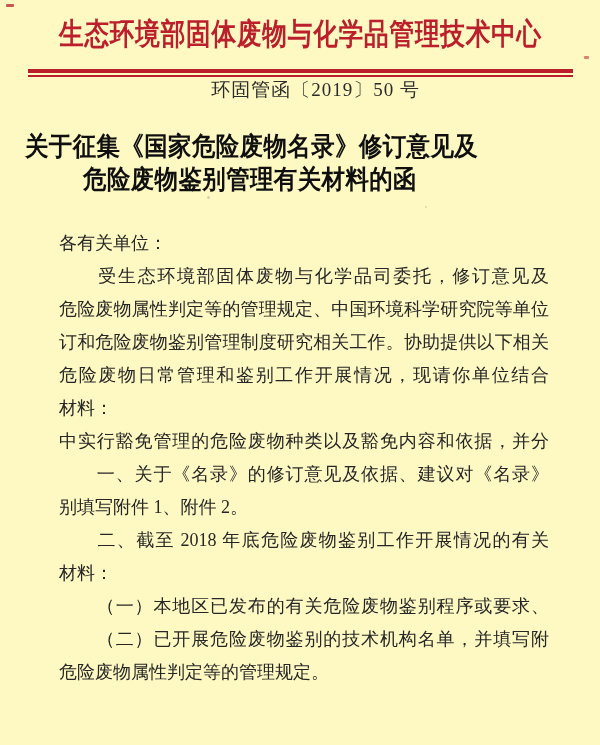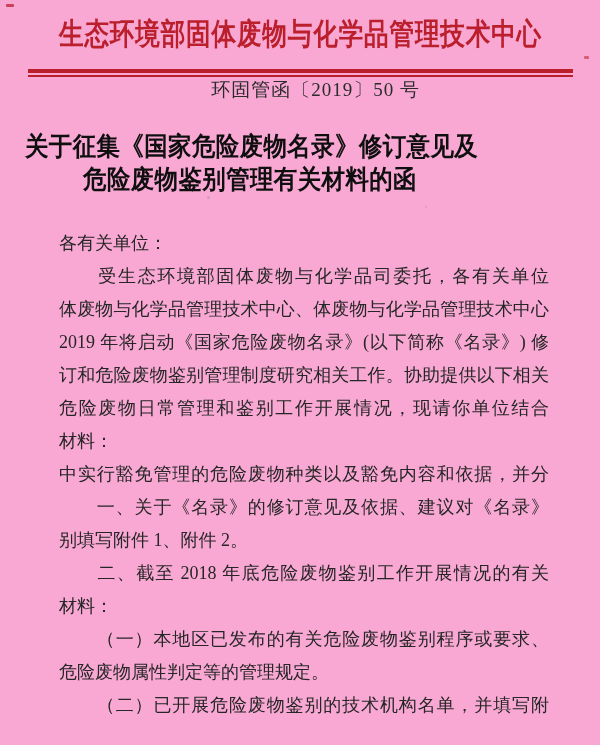--- a/index.html
+++ b/index.html
@@ -1,17 +1,17 @@
 <!DOCTYPE html>
 <html style="--accent_red: #ba1f2b;"><head>
 <meta charset="utf-8">
 <style>
   html,body{margin:0;padding:0;}
   body{width:600px;height:745px;background:#e9e9e9;font-family:"Liberation Serif","DejaVu Serif",serif;}
-  .page{position:relative;width:600px;height:745px;background:#f9a8d4;overflow:hidden;}
+  .page{position:relative;width:600px;height:745px;background:#fef9c3;overflow:hidden;}
 
   
   .letterhead{position:absolute;top:13px;left:0;width:600px;text-align:center;}
   .letterhead-text{display:inline-block;font-size:30px;line-height:42px;font-weight:700;
     letter-spacing:1px;color:var(--accent_red,#ba1f2b);transform:scaleX(0.82);transform-origin:center;
     white-space:nowrap;}
 
   
   .red-rule{position:absolute;top:69px;left:28px;width:545px;}
   .rule-thick{height:4px;background:var(--accent_red,#ba1f2b);}
@@ -63,29 +63,28 @@
 
   <div class="doc-number">环固管函〔2019〕50 号</div>
 
   <div class="doc-title">
     <div class="doc-title-line">关于征集《国家危险废物名录》修订意见及</div>
     <div class="doc-title-line">危险废物鉴别管理有关材料的函</div>
   </div>
 
   <div class="body-text">
       <div class="line last">各有关单位：</div>
-      <div class="line">　　受生态环境部固体废物与化学品司委托，各有关单位</div>
-      <div class="line">体废物与化学品管理技术中心、体废物与化学品管理技术中心</div>
-      <div class="line">2019 年将启动《国家危险废物名录》(以下简称《名录》) 修</div>
+      <div class="line">　　受生态环境部固体废物与化学品司委托，修订意见及</div>
+      <div class="line">危险废物属性判定等的管理规定、中国环境科学研究院等单位</div>
       <div class="line">订和危险废物鉴别管理制度研究相关工作。协助提供以下相关</div>
       <div class="line">危险废物日常管理和鉴别工作开展情况，现请你单位结合</div>
       <div class="line last">材料：</div>
       <div class="line">中实行豁免管理的危险废物种类以及豁免内容和依据，并分</div>
       <div class="line">　　一、关于《名录》的修订意见及依据、建议对《名录》</div>
       <div class="line last">别填写附件 1、附件 2。</div>
       <div class="line">　　二、截至 2018 年底危险废物鉴别工作开展情况的有关</div>
       <div class="line last">材料：</div>
       <div class="line">　　（一）本地区已发布的有关危险废物鉴别程序或要求、</div>
+      <div class="line">　　（二）已开展危险废物鉴别的技术机构名单，并填写附</div>
       <div class="line last">危险废物属性判定等的管理规定。</div>
-      <div class="line">　　（二）已开展危险废物鉴别的技术机构名单，并填写附</div>
     </div>
 
 </div>
 
 </body></html>

